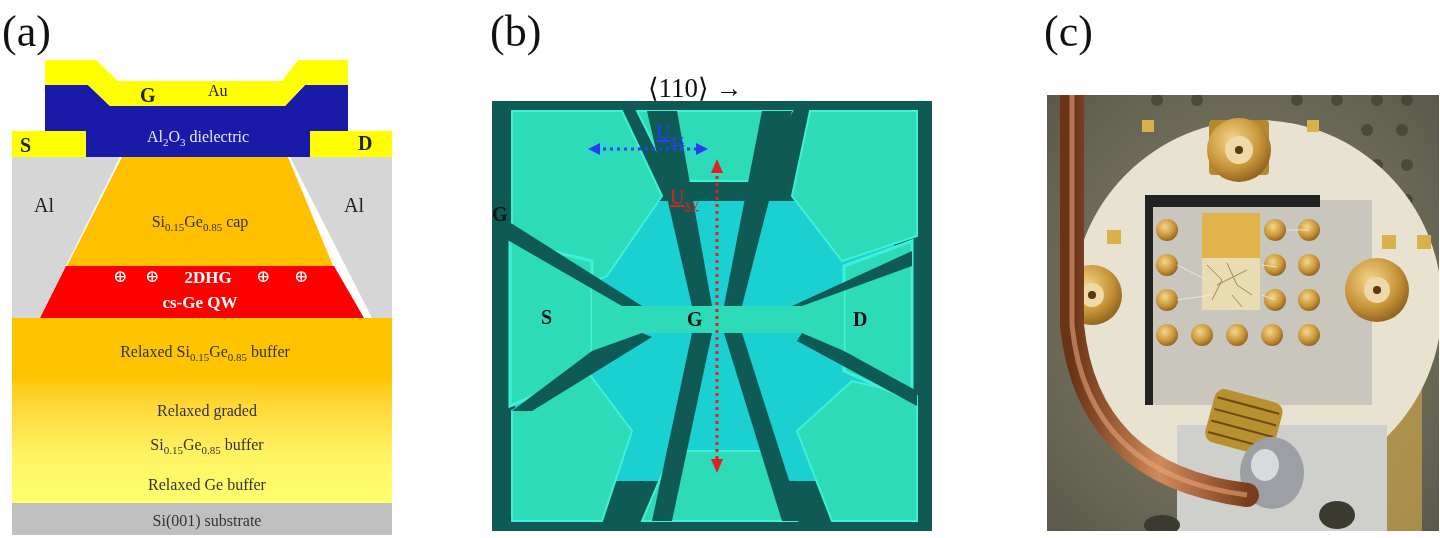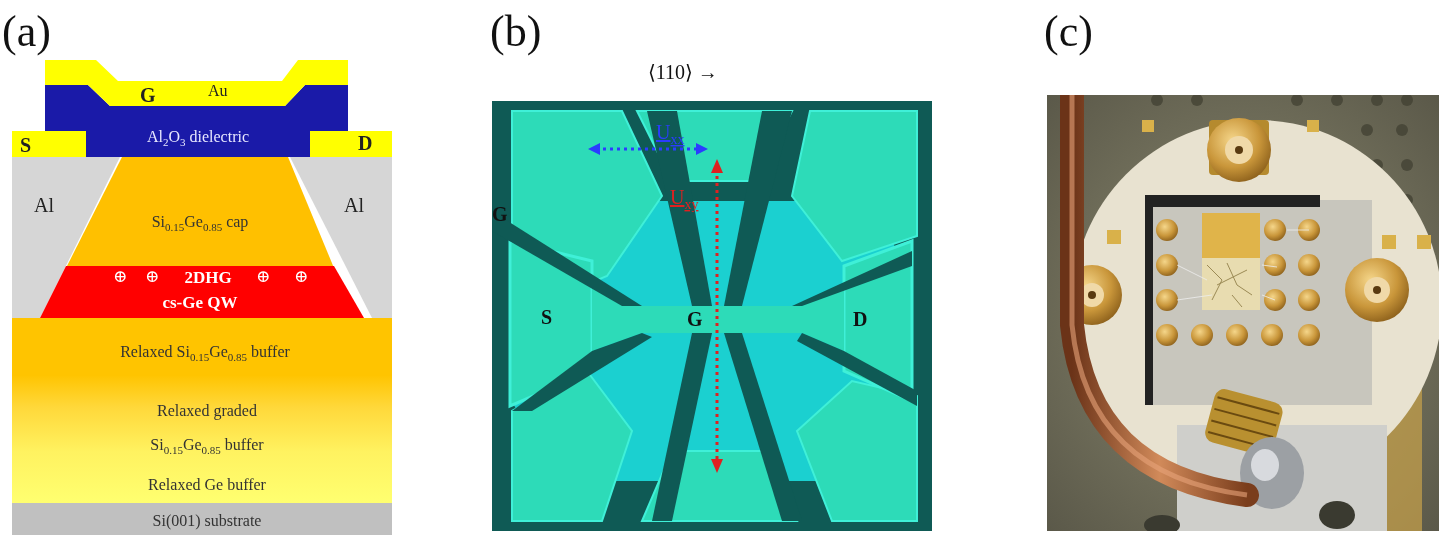--- a/index.html
+++ b/index.html
@@ -60,21 +60,21 @@
   <text x="208" y="283" font-size="17" font-weight="bold" fill="#fff" text-anchor="middle">2DHG</text>
   <text x="200" y="308" font-size="17" font-weight="bold" fill="#fff" text-anchor="middle">cs-Ge QW</text>
   <text x="205" y="357" font-size="16" fill="#333" text-anchor="middle"><tspan>Relaxed Si</tspan><tspan font-size="11" dy="4">0.15</tspan><tspan dy="-4">Ge</tspan><tspan font-size="11" dy="4">0.85</tspan><tspan dy="-4"> buffer</tspan></text>
   <text x="207" y="416" font-size="16" fill="#333" text-anchor="middle">Relaxed graded</text>
   <text x="207" y="450" font-size="16" fill="#333" text-anchor="middle"><tspan>Si</tspan><tspan font-size="11" dy="4">0.15</tspan><tspan dy="-4">Ge</tspan><tspan font-size="11" dy="4">0.85</tspan><tspan dy="-4"> buffer</tspan></text>
   <text x="207" y="490" font-size="16" fill="#333" text-anchor="middle">Relaxed Ge buffer</text>
   <text x="207" y="526" font-size="16" fill="#333" text-anchor="middle">Si(001) substrate</text>
 </svg>
 
 <div class="panel-label" style="left:490px;top:10px;">(b)</div>
-<div class="abs" style="left:648px;top:60px;font-size:20px;color:#111;">⟨110⟩ →</div>
+<div class="abs" style="left:648px;top:72px;font-size:27px;color:#111;">⟨110⟩ →</div>
 
 <svg class="abs" style="left:492px;top:101px;" width="440" height="430" viewBox="0 0 440 430">
 
   <rect width="440" height="430" fill="#0f5a55"></rect>
 
   <polygon points="60,100 380,100 420,180 420,300 380,380 60,380 20,300 20,180" fill="#1bd0d0"></polygon>
 
   <polygon points="20,10 130,10 170,95 115,175 20,215" fill="#2ddbb8" stroke="#3ff0d8" stroke-width="2"></polygon>
   <polygon points="145,10 300,10 265,80 180,80" fill="#2ddbb8" stroke="#3ff0d8" stroke-width="2"></polygon>
   <polygon points="318,10 425,10 425,135 350,160 300,95" fill="#2ddbb8" stroke="#3ff0d8" stroke-width="2"></polygon>

